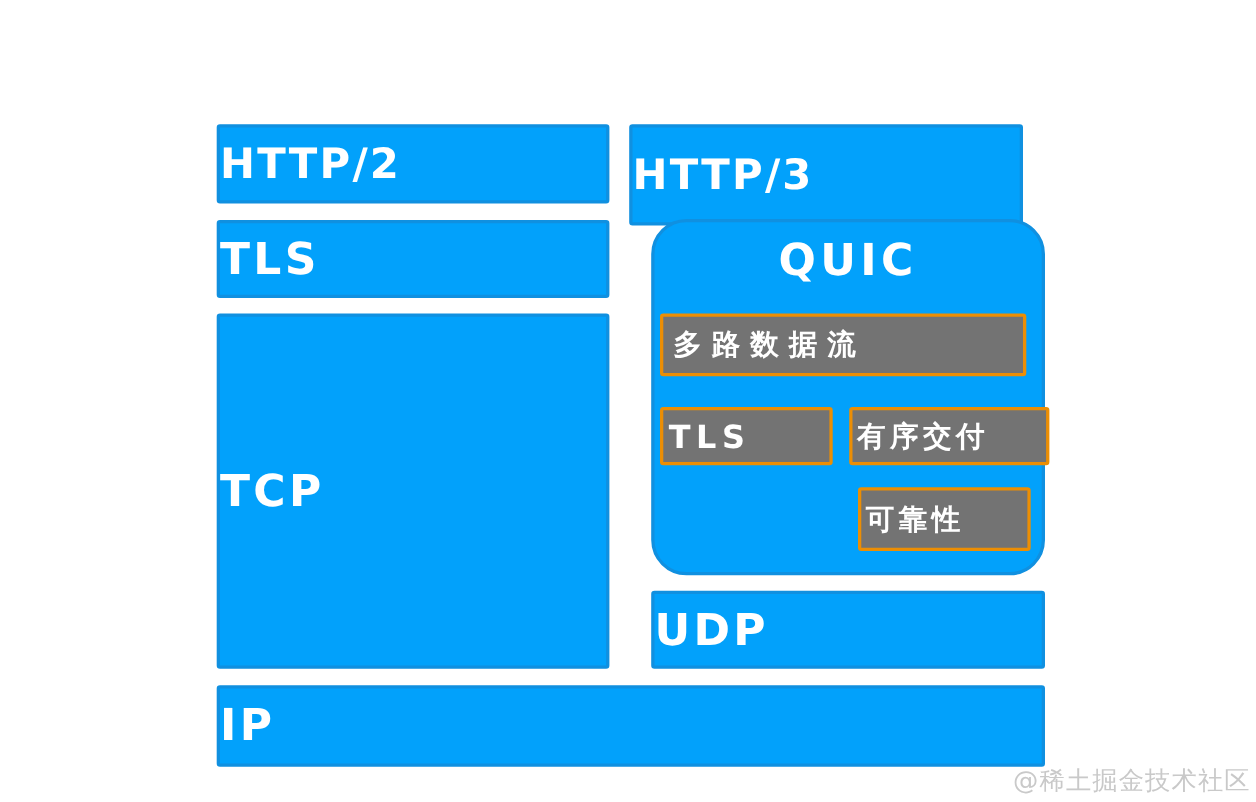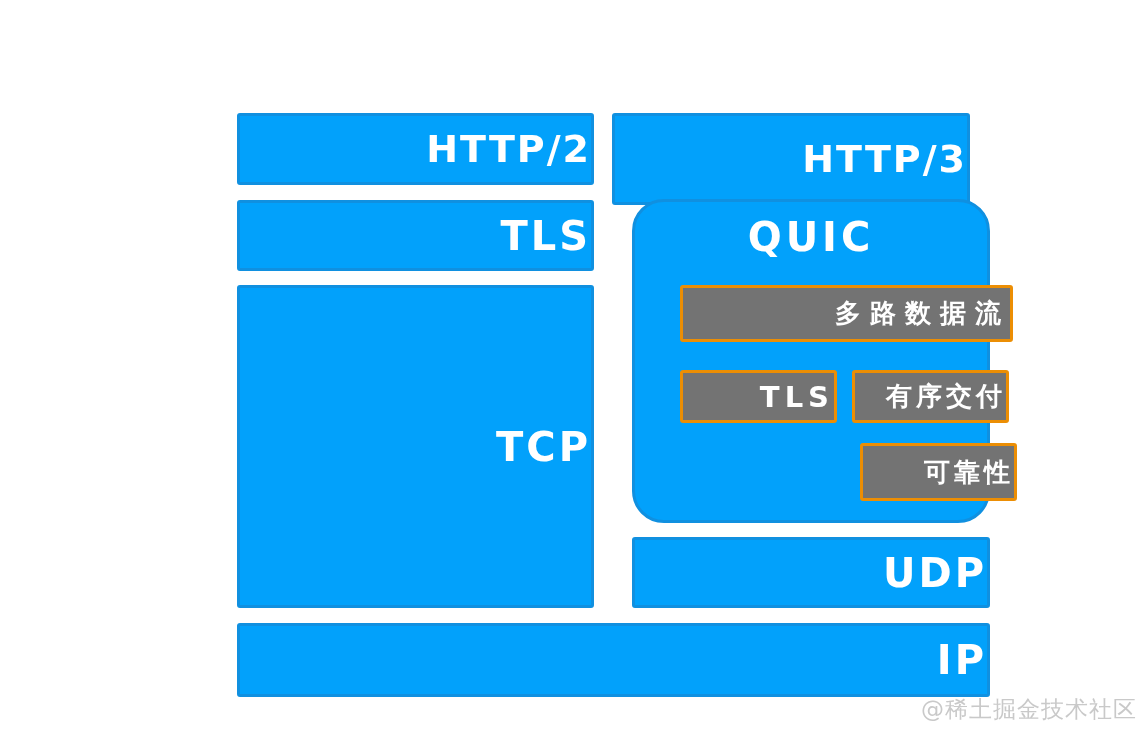--- a/index.html
+++ b/index.html
@@ -13,25 +13,24 @@
     width: 1142px;
     height: 729px;
     background: #ffffff;
     overflow: hidden;
   }
   .box {
     position: absolute;
     box-sizing: border-box;
     display: flex;
     align-items: center;
-    justify-content: flex-end;
+    justify-content: flex-start;
     color: #ffffff;
     font-weight: bold;
     border-radius: 3px;
-    margin-left: 40px;
   }
   .blue {
     background: #02a1fb;
     border: 3px solid #1090e0;
   }
   .orange {
     background: #737373;
     border: 3px solid #ec8e04;
   }
   .label-lg { font-size: 38px; letter-spacing: 2px; }
@@ -59,21 +58,21 @@
     text-align: center;
     font-size: 40px;
     font-weight: bold;
     color: #ffffff;
     letter-spacing: 4px;
   }
   #multiplex-box   { left: 5px;   top: 83px;  width: 333px; height: 57px;
                      font-size: 26px; letter-spacing: 9px; text-indent: 9px; }
   #quic-tls-box    { left: 5px;   top: 168px; width: 157px; height: 53px;
                      font-size: 29px; letter-spacing: 5px; text-indent: 5px; }
-  #ordered-box     { left: 177px; top: 168px; width: 157px; height: 53px;
+  #ordered-box     { left: 177px; top: 168px; width: 182px; height: 53px;
                      font-size: 26px; letter-spacing: 4px; text-indent: 4px; }
   #handshake-box   { left: 5px;   top: 241px; width: 157px; height: 58px;
                      font-size: 26px; letter-spacing: 3px; text-indent: 3px; }
   #reliability-box { left: 185px; top: 241px; width: 157px; height: 58px;
                      font-size: 26px; letter-spacing: 4px; text-indent: 4px; }
 
   #watermark {
     position: absolute;
     right: 5px;
     bottom: 4px;

